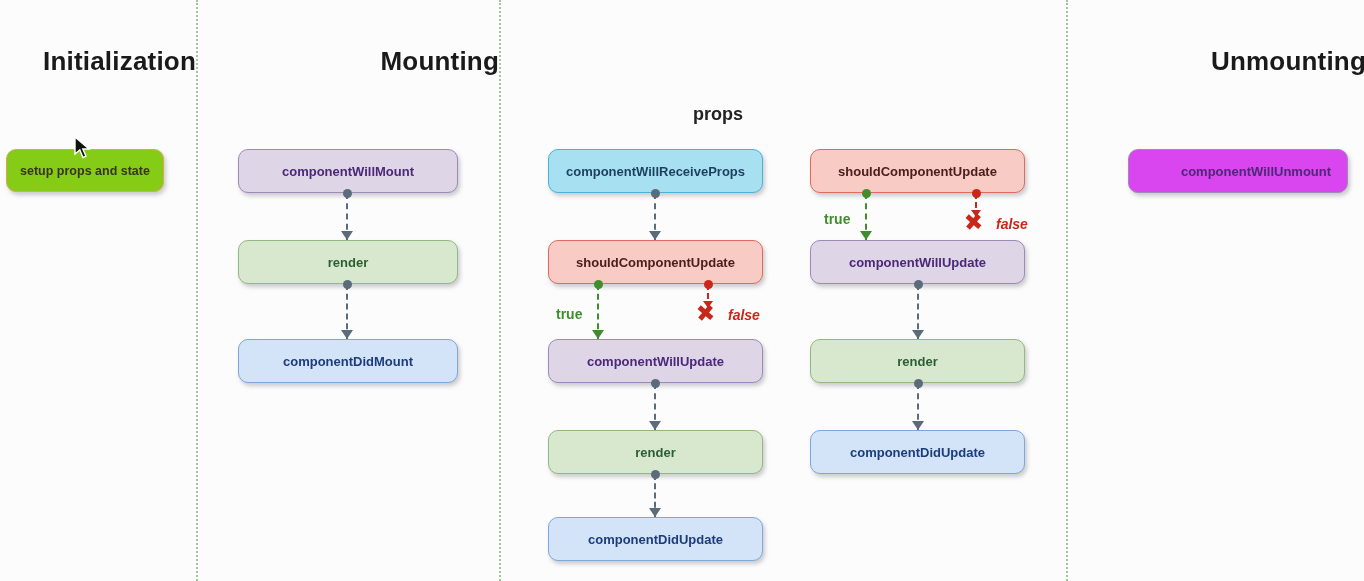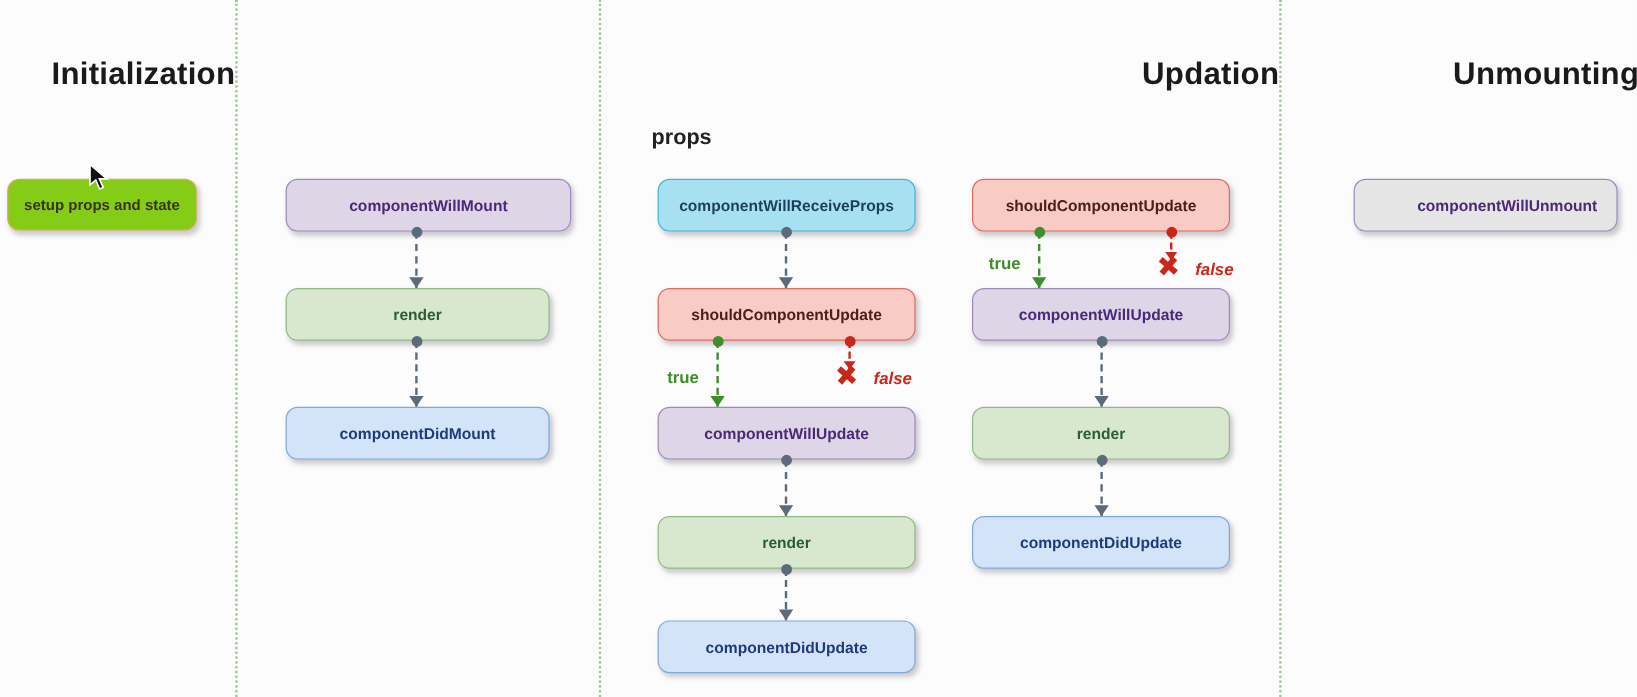--- a/index.html
+++ b/index.html
@@ -29,21 +29,21 @@
     position:absolute;
     font-size:26px; font-weight:700;
     color:var(--heading-text);
     text-align:right;
     letter-spacing:0.2px;
   }
   .subheading {
     position:absolute;
     font-size:18px; font-weight:700;
     color:#222;
-    text-align:left;
+    text-align:right;
   }
   .node {
     position:absolute;
     border:1.6px solid #999;
     border-radius:10px;
     display:flex; align-items:center; justify-content:center;
     font-size:13px; font-weight:700;
     box-shadow:2px 3px 4px rgba(110,110,120,0.35);
     white-space:nowrap;
   }
@@ -94,28 +94,28 @@
 </head>
 <body>
 
 <div class="canvas">
 
   <div class="divider" style="left:196px"></div>
   <div class="divider" style="left:499px"></div>
   <div class="divider" style="left:1066px"></div>
 
   <div class="heading" style="left:0;top:46px;width:196px">Initialization</div>
-  <div class="heading" style="left:499px;top:46px;width:567px">Updation</div>
+  <div class="heading" style="left:196px;top:46px;width:303px">Mounting</div>
   <div class="heading" style="left:1106px;top:46px;width:260px">Unmounting</div>
 
   <div class="subheading" style="left:543px;top:104px;width:200px">props</div>
 
   <div class="node" style="left: 6px; top: 149px; width: 158px; height: 43px; font-size: 12.5px; background: #84cc16; border-color: rgb(217, 168, 84); color: rgb(58, 52, 28);">setup props and state</div>
 
-  <div class="node" style="left: 238px; top: 149px; width: 238px; height: 44px; background: rgb(222, 213, 231); border-color: rgb(158, 137, 187); color: rgb(75, 40, 120);">componentWillMount</div>
+  <div class="node" style="left: 238px; top: 149px; width: 220px; height: 44px; background: rgb(222, 213, 231); border-color: rgb(158, 137, 187); color: rgb(75, 40, 120);">componentWillMount</div>
   <div class="varrow" style="left:346px;top:193px;height:47px"></div>
   <div class="node" style="left: 238px; top: 240px; width: 220px; height: 44px; background: rgb(216, 232, 206); border-color: rgb(146, 184, 131); color: rgb(43, 94, 51);">render</div>
   <div class="varrow" style="left:346px;top:284px;height:55px"></div>
   <div class="node" style="left: 548px; top: 149px; width: 215px; height: 44px; background: rgb(167, 225, 241); border-color: rgb(69, 180, 215); color: rgb(29, 63, 94);">componentWillReceiveProps</div>
 
   <div class="node" style="left: 238px; top: 339px; width: 220px; height: 44px; background: rgb(212, 228, 248); border-color: rgb(126, 167, 219); color: rgb(29, 60, 124);">componentDidMount</div>
   <div class="varrow" style="left:654px;top:193px;height:47px"></div>
   <div class="node" style="left: 548px; top: 240px; width: 215px; height: 44px; background: rgb(249, 203, 197); border-color: rgb(223, 106, 94); color: rgb(74, 32, 27);">shouldComponentUpdate</div>
 
   <div class="varrow green" style="left:597px;top:284px;height:55px"></div>
@@ -137,21 +137,21 @@
   <div class="varrow red" style="left:975px;top:193px;height:24px"></div>
   <div class="xmark" style="left:964px;top:211px">✖</div>
   <div class="branch-label red" style="left:996px;top:216px">false</div>
 
   <div class="node" style="left: 810px; top: 240px; width: 215px; height: 44px; background: rgb(222, 213, 231); border-color: rgb(158, 137, 187); color: rgb(75, 40, 120);">componentWillUpdate</div>
   <div class="varrow" style="left:917px;top:284px;height:55px"></div>
   <div class="node" style="left: 810px; top: 339px; width: 215px; height: 44px; background: rgb(216, 232, 206); border-color: rgb(146, 184, 131); color: rgb(43, 94, 51);">render</div>
   <div class="varrow" style="left:917px;top:383px;height:47px"></div>
   <div class="node" style="left: 810px; top: 430px; width: 215px; height: 44px; background: rgb(212, 228, 248); border-color: rgb(126, 167, 219); color: rgb(29, 60, 124);">componentDidUpdate</div>
 
-  <div class="node" style="left: 1128px; top: 149px; width: 220px; height: 44px; background: #e5e5e5; border-color: rgb(158, 137, 187); color: rgb(75, 40, 120); padding-left: 36px;">componentWillUnmount</div>
+  <div class="node" style="left: 1128px; top: 149px; width: 220px; height: 44px; background: #d946ef; border-color: rgb(158, 137, 187); color: rgb(75, 40, 120); padding-left: 36px;">componentWillUnmount</div>
 
   <div class="cursor" style="left:74px;top:136px">
     <svg width="19" height="24" viewBox="0 0 19 24">
       <path d="M1,1 L1,18 L5.8,14 L9,21.5 L12,20.2 L8.8,13 L15,13 Z" fill="#111" stroke="#fff" stroke-width="1.4"></path>
     </svg>
   </div>
 
 </div>
 
 </body></html>

